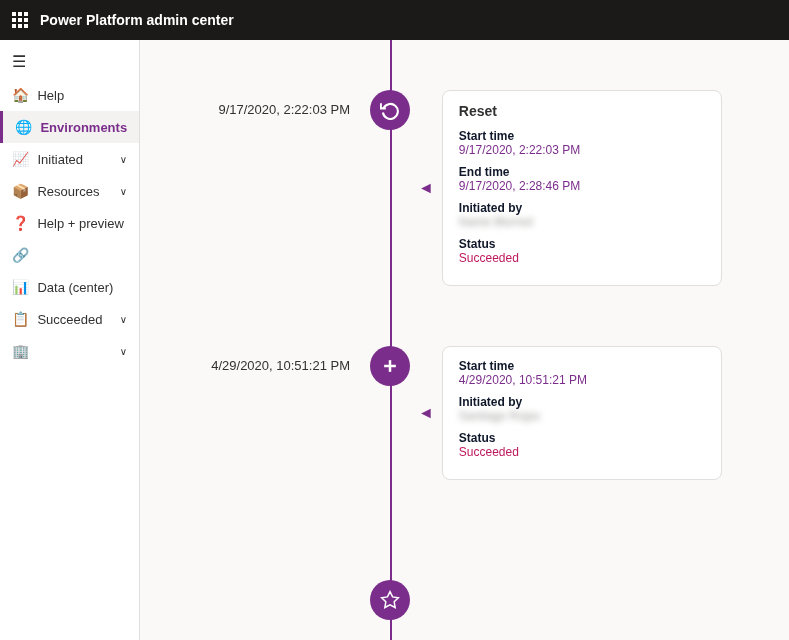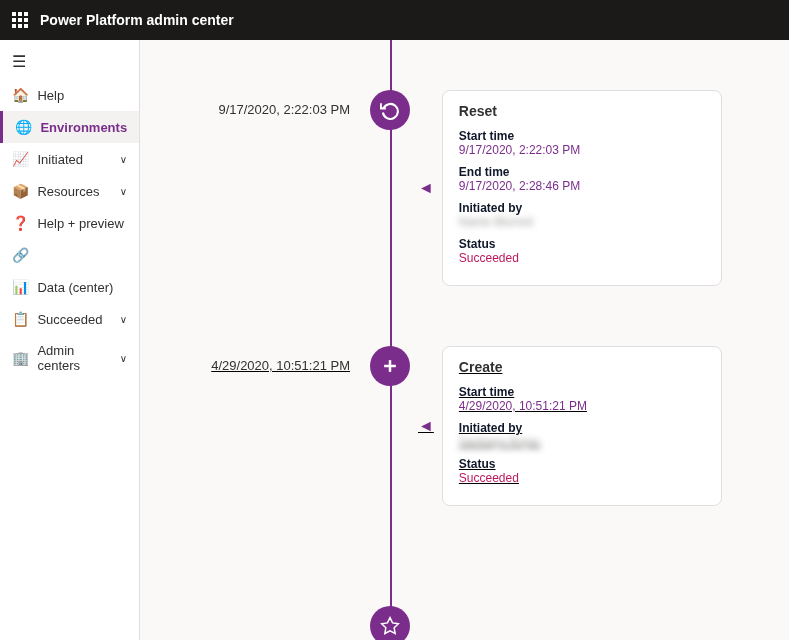--- a/index.html
+++ b/index.html
@@ -232,21 +232,20 @@
     </div>
 
     <div class="sidebar-item">
       <span class="icon">📋</span>
       <span>Succeeded</span>
       <span class="chevron">∨</span>
     </div>
 
     <div class="sidebar-item">
       <span class="icon">🏢</span>
-      <span>Admin centers</span>
       <span class="chevron">∨</span>
     </div>
   </div>
 
   <div class="content">
     <div class="timeline-container">
       <div class="timeline-line"></div>
 
       <div class="timeline-event" style="margin-top: 30px;">
         <div class="event-date">9/17/2020, 2:22:03 PM</div>
@@ -273,33 +272,32 @@
             <div class="event-card-field-label">Initiated by</div>
             <div class="event-card-field-value blurred">Name Blurred</div>
           </div>
           <div class="event-card-field">
             <div class="event-card-field-label">Status</div>
             <div class="event-card-field-value succeeded">Succeeded</div>
           </div>
         </div>
       </div>
 
-      <div class="timeline-event" style="margin-top: 40px; text-decoration: underline;">
+      <div class="timeline-event" style="margin-top: 40px;">
         <div class="event-date">4/29/2020, 10:51:21 PM</div>
         <div class="event-icon-wrapper">
           <div class="event-icon">
             <svg width="20" height="20" viewBox="0 0 24 24" fill="none" stroke="white" stroke-width="3">
               <line x1="12" y1="5" x2="12" y2="19"></line>
               <line x1="5" y1="12" x2="19" y2="12"></line>
             </svg>
           </div>
         </div>
         <div class="event-arrow">◄</div>
         <div class="event-card">
-          <div class="event-card-title">Create</div>
           <div class="event-card-field">
             <div class="event-card-field-label">Start time</div>
             <div class="event-card-field-value purple">4/29/2020, 10:51:21 PM</div>
           </div>
           <div class="event-card-field">
             <div class="event-card-field-label">Initiated by</div>
             <div class="event-card-field-value blurred">Santiago Rojas</div>
           </div>
           <div class="event-card-field">
             <div class="event-card-field-label">Status</div>

